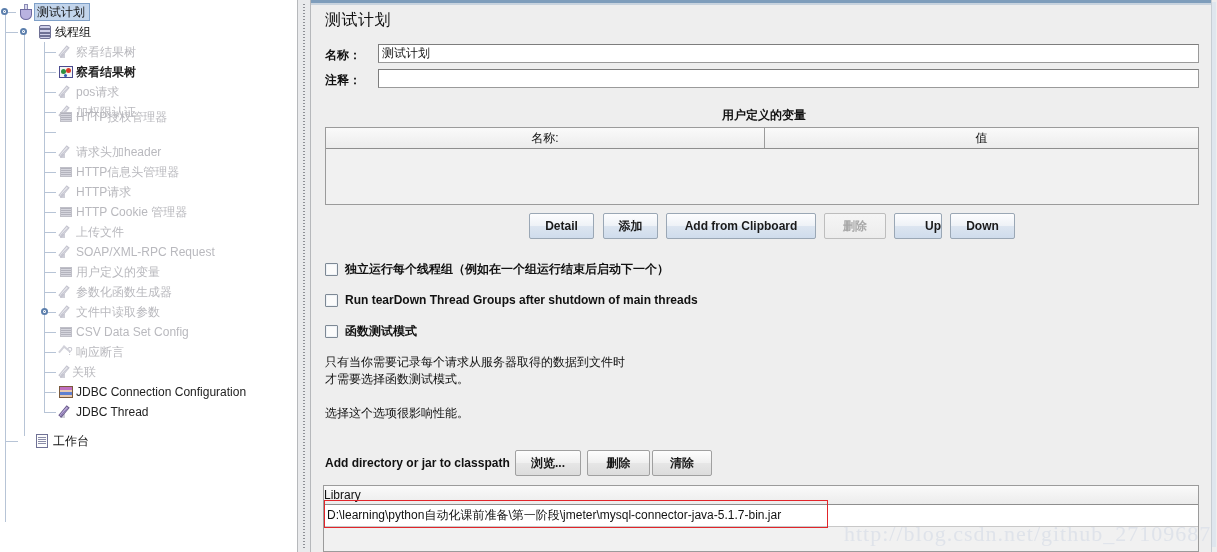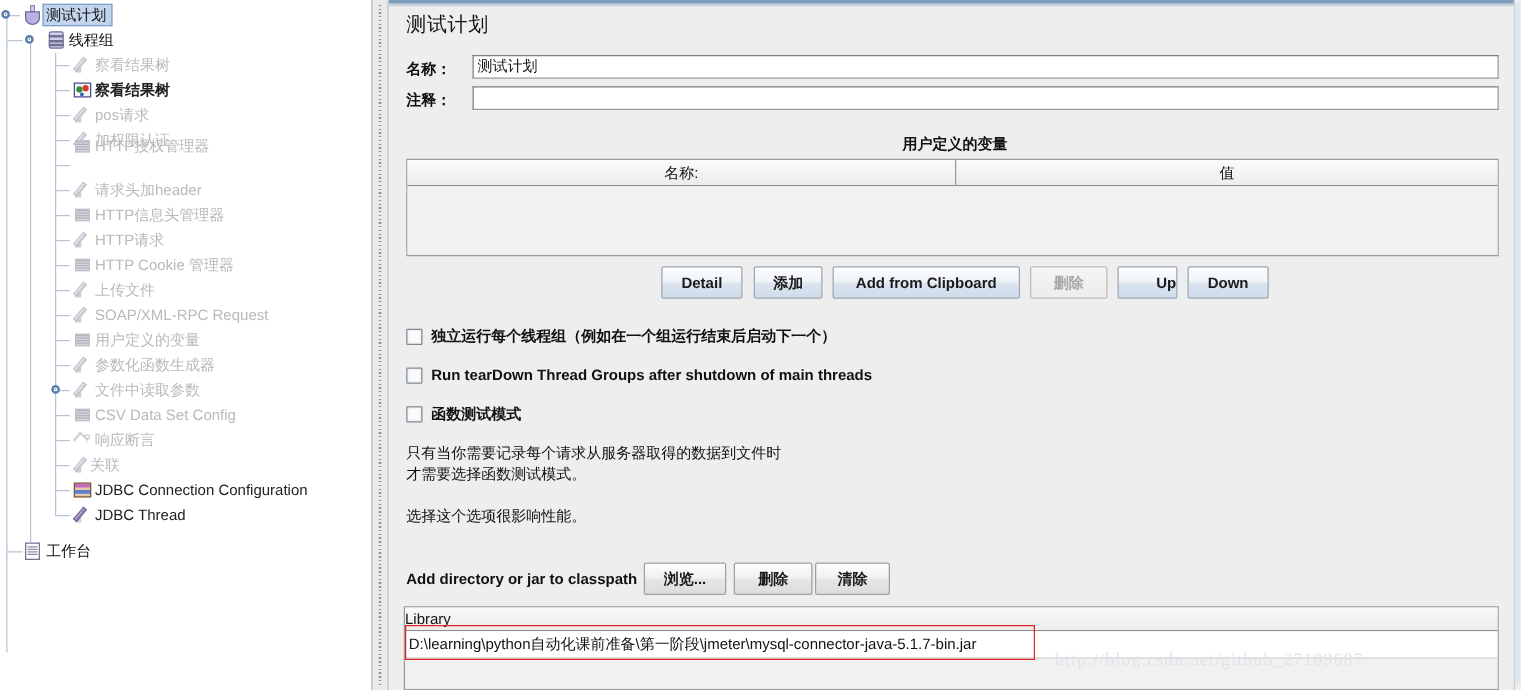--- a/index.html
+++ b/index.html
@@ -187,21 +187,21 @@
     font-size:12px;color:#111;white-space:nowrap;
   }
   .lib-rest{position:absolute;left:0;top:41px;width:100%;bottom:0;background:#f1f1f1;}
 
   .redbox{
     position:absolute;border:1px solid #e2252a;box-sizing:border-box;pointer-events:none;
   }
 
   .watermark{
     position:absolute;font-family:"Liberation Serif","DejaVu Serif",serif;
-    font-size:14px;color:#dfe3ea;letter-spacing:1px;white-space:nowrap;
+    font-size:22px;color:#dfe3ea;letter-spacing:1px;white-space:nowrap;
   }
 
   
   .scroll-gutter{
     position:absolute;right:0;top:0;width:6px;height:552px;
     background:#eeeeee;border-left:1px solid #c7cdd4;box-sizing:border-box;
   }
   .scroll-thumb{position:absolute;right:1px;top:2px;width:4px;height:545px;background:#dfe6ee;}
 </style>
 </head>
@@ -331,21 +331,21 @@
           <div class="lbl" style="left: 76px; color: rgb(34, 34, 34); font-weight: normal;">JDBC Connection Configuration</div>
         </div>
         <div class="hline" style="left: 45px; top: 412px; width: 11px;"></div>
         <div class="tree-row plain" style="position: absolute; left: 0px; top: 402px; width: 290px;">
           <div class="ico ic-pencil dark" style="left: 58px;"></div>
           <div class="lbl" style="left: 76px; color: rgb(34, 34, 34); font-weight: normal;">JDBC Thread</div>
         </div>
       </div>
 
     <div class="hline" style="left:6px;top:441px;width:12px;"></div>
-    <div class="tree-row" style="position:absolute;left:0;top:431px;width:290px;text-decoration:underline;">
+    <div class="tree-row" style="position:absolute;left:16px;top:431px;width:290px;text-decoration:underline;">
       <div class="ico ic-clip" style="left:18px;"></div>
       <div class="lbl" style="left:37px;color:#111;">工作台</div>
     </div>
   </div>
 
   <div class="splitter">
     <div class="dots"></div>
   </div>
 
   <div class="right-pane">

